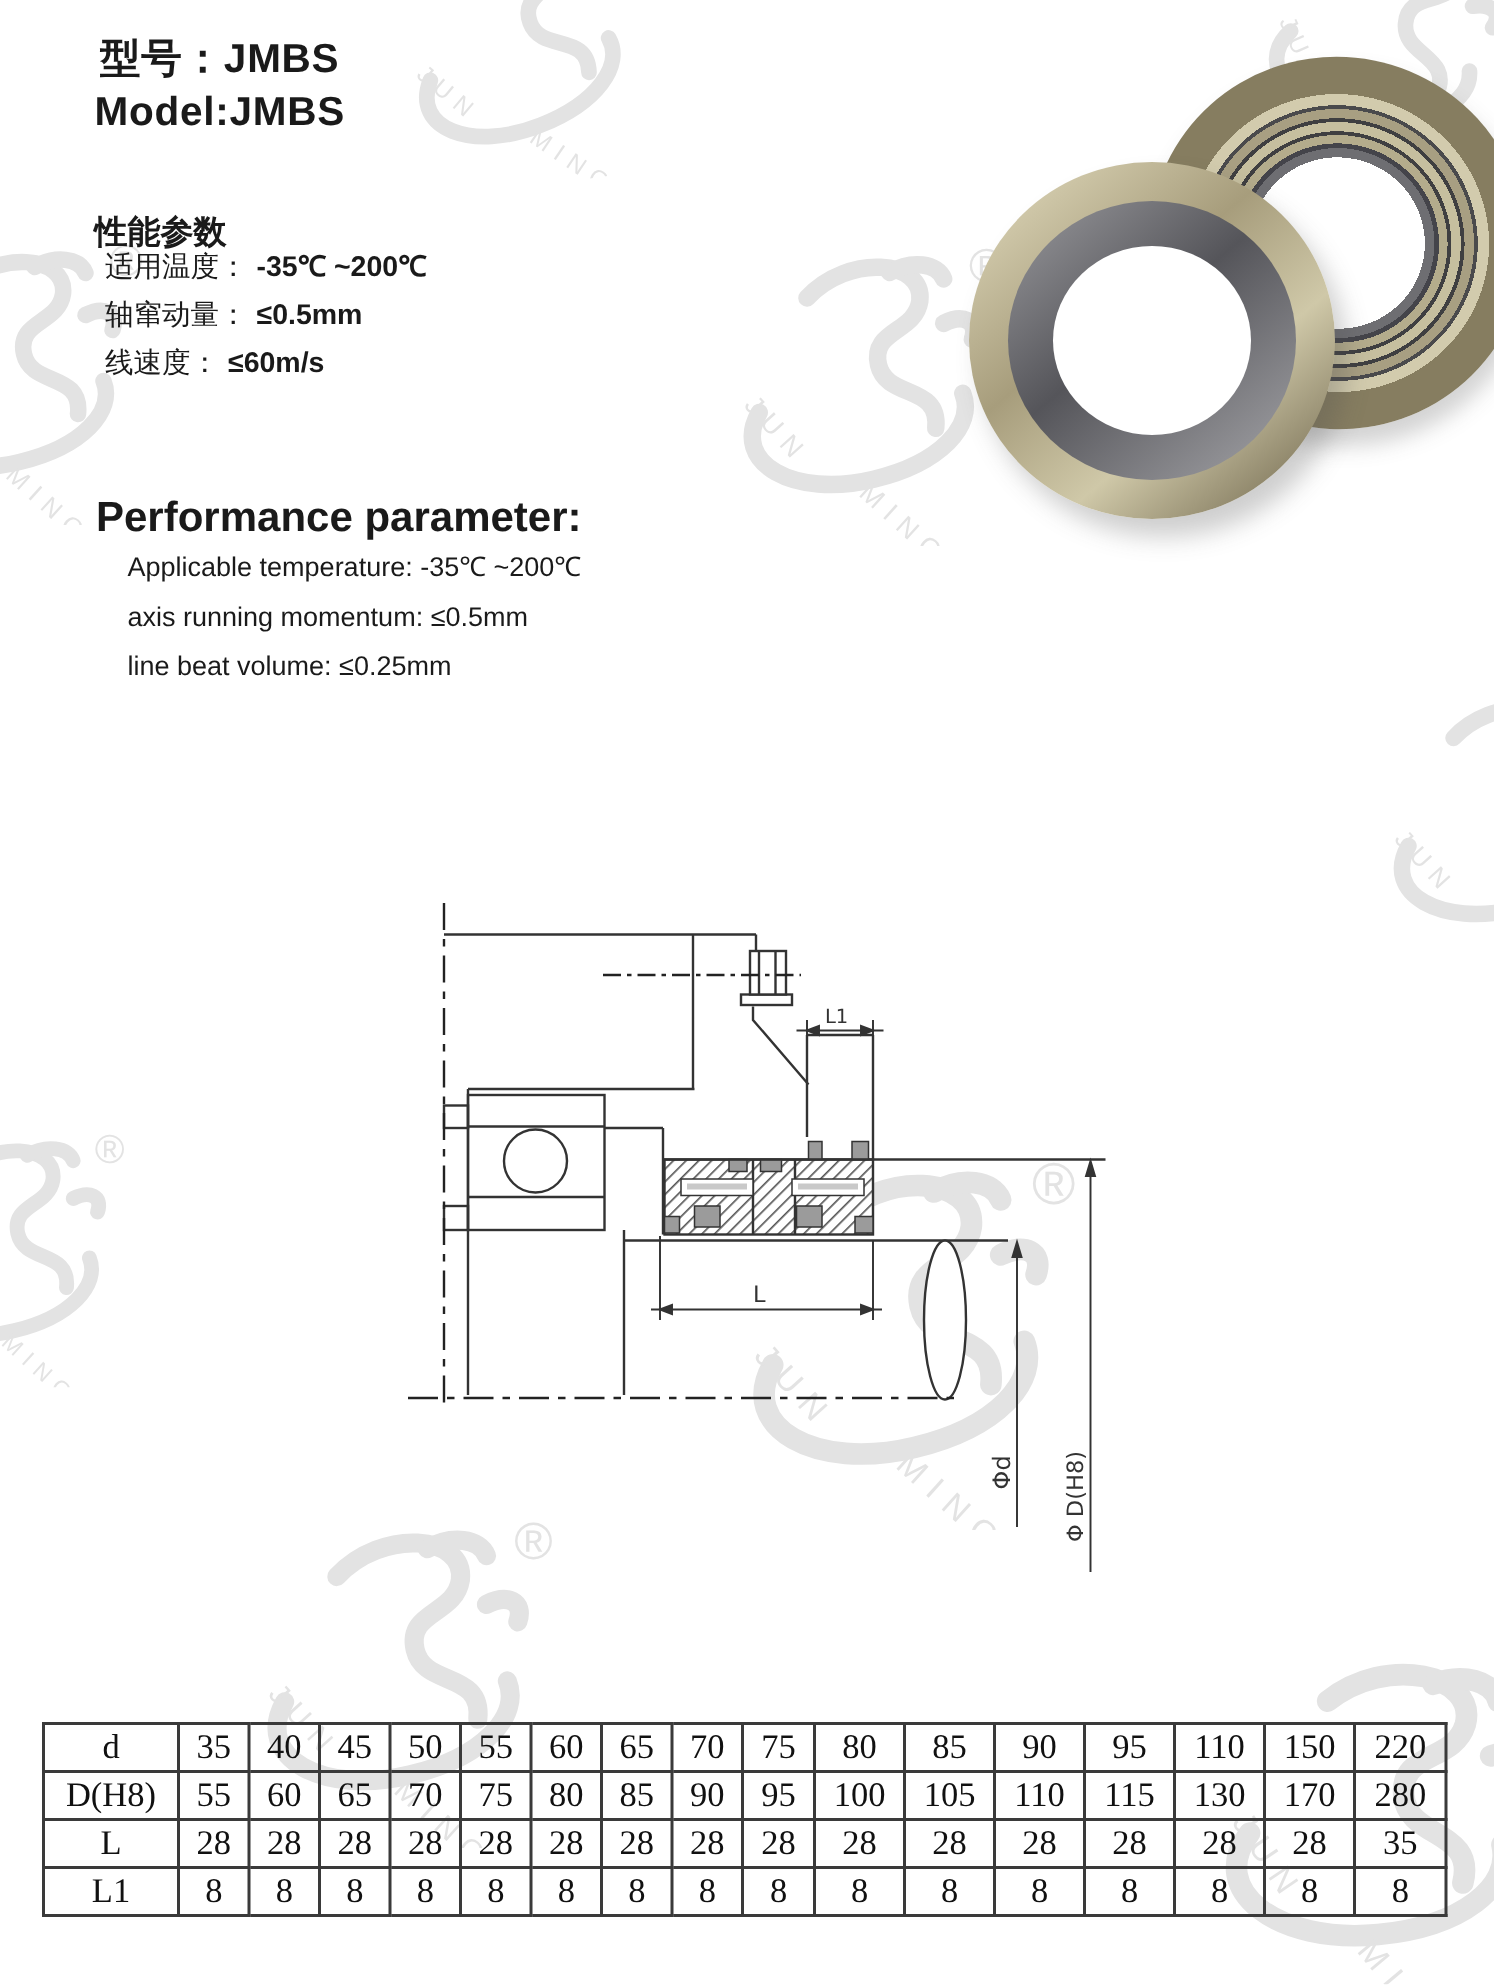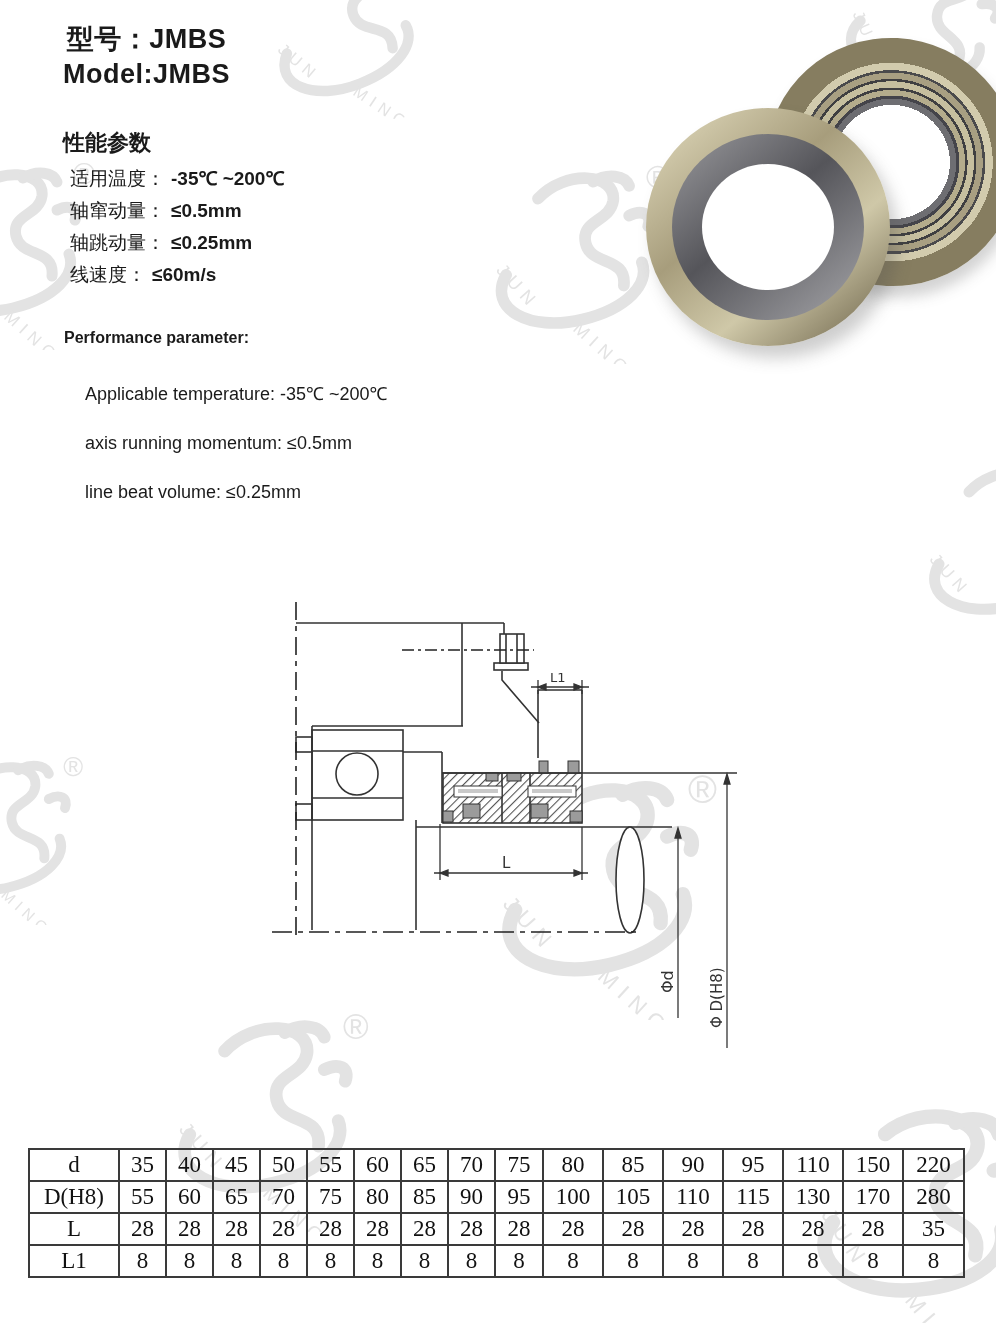--- a/index.html
+++ b/index.html
@@ -4,27 +4,27 @@
 <style>
   html,body{margin:0;padding:0;background:#fff;}
   .page{position:relative;width:996px;height:1323px;background:#fff;overflow:hidden;
         font-family:"Liberation Sans",sans-serif;color:#1a1a1a;}
   
   .wm{position:absolute;z-index:0;color:#e3e3e3;pointer-events:none;}
   
   .hdr{position:absolute;left:63px;top:22px;z-index:2;text-align:center;}
   .hdr .t1,.hdr .t2{font-size:27px;font-weight:bold;line-height:35px;letter-spacing:.5px;}
   
-  .cnhead{position:absolute;left:63px;top:128px;font-size:22px;font-weight:bold;z-index:2;}
+  .cnhead{position:absolute;left:63px;top:140px;font-size:22px;font-weight:bold;z-index:2;}
   .cnlist{position:absolute;left:70px;top:163px;z-index:2;font-size:19px;}
   .cnlist .row{height:32px;line-height:32px;}
   .cnlist .val{font-weight:bold;margin-left:6px;}
-  .enhead{position:absolute;left:64px;top:329px;font-size:16px;font-weight:bold;z-index:2;}
+  .enhead{position:absolute;left:64px;top:329px;font-size:28px;font-weight:bold;z-index:2;}
   .enlist{position:absolute;left:85px;top:362px;z-index:2;font-size:18px;}
-  .enlist .row{height:33px;line-height:33px;margin-top:16px;}
+  .enlist .row{height:33px;line-height:33px;}
   
   .photo{position:absolute;left:638px;top:30px;width:356px;height:360px;z-index:1;}
   .ring{position:absolute;border-radius:50%;}
   .ring2{left:128px;top:8px;width:252px;height:248px;transform:rotate(14deg);
     background:radial-gradient(closest-side,#ffffff 0 46%,#6e6e72 46% 51%,#44444a 51% 53.5%,
       #b4ac8c 53.5% 58%,#3f3f41 58% 60%,#c6bf9f 60% 65%,#3f3f41 65% 67%,
       #a89f82 67% 72%,#4a4a4c 72% 74%,#d2cbad 74% 80%,#867d60 80% 100%);
     box-shadow:6px 10px 14px rgba(80,80,80,.25);}
   .ring1{left:8px;top:78px;width:244px;height:238px;
     background:linear-gradient(140deg,#ddd6b8 5%,#a79d7c 40%,#cfc8a8 65%,#756c52 95%);
@@ -91,21 +91,20 @@
 
   <div class="hdr">
     <div class="t1">型号：JMBS</div>
     <div class="t2">Model:JMBS</div>
   </div>
 
   <div class="cnhead">性能参数</div>
   <div class="cnlist">
     <div class="row"><span>适用温度：</span><span class="val">-35℃ ~200℃</span></div>
     <div class="row"><span>轴窜动量：</span><span class="val">≤0.5mm</span></div>
-    <div class="row"><span>轴跳动量：</span><span class="val">≤0.25mm</span></div>
     <div class="row"><span>线速度：</span><span class="val">≤60m/s</span></div>
   </div>
 
   <div class="enhead">Performance parameter:</div>
   <div class="enlist">
     <div class="row">Applicable temperature: -35℃ ~200℃</div>
     <div class="row">axis running momentum: ≤0.5mm</div>
     <div class="row">line beat volume: ≤0.25mm</div>
   </div>
 

